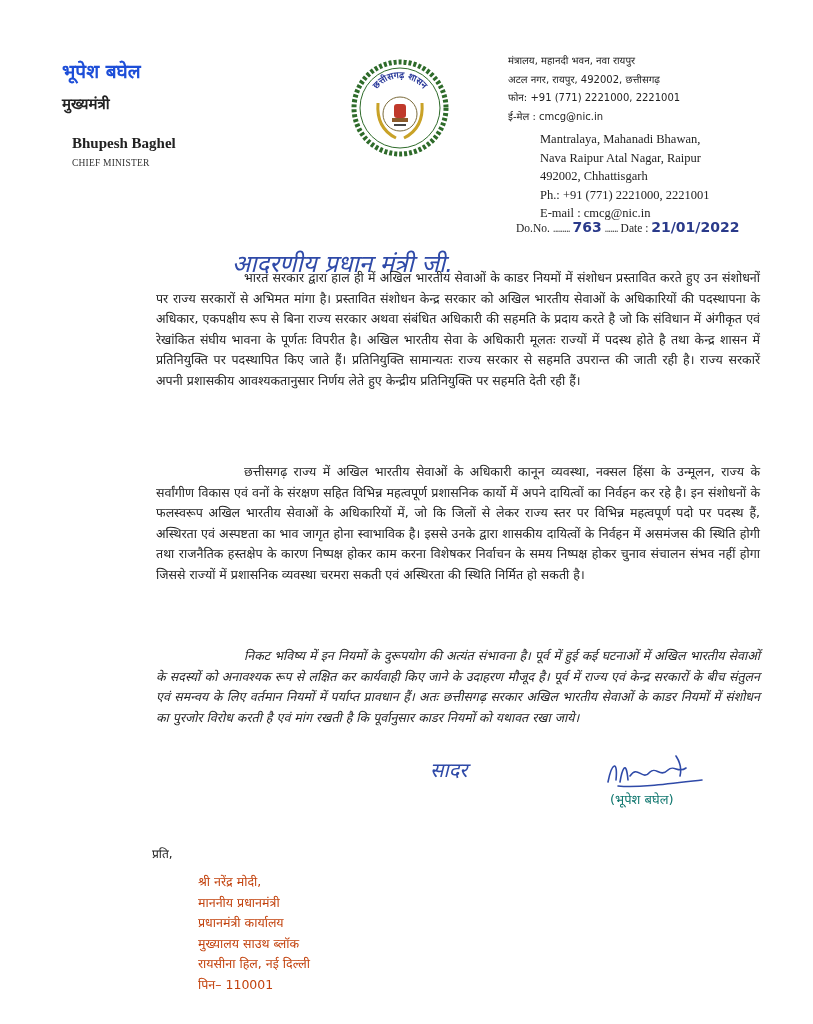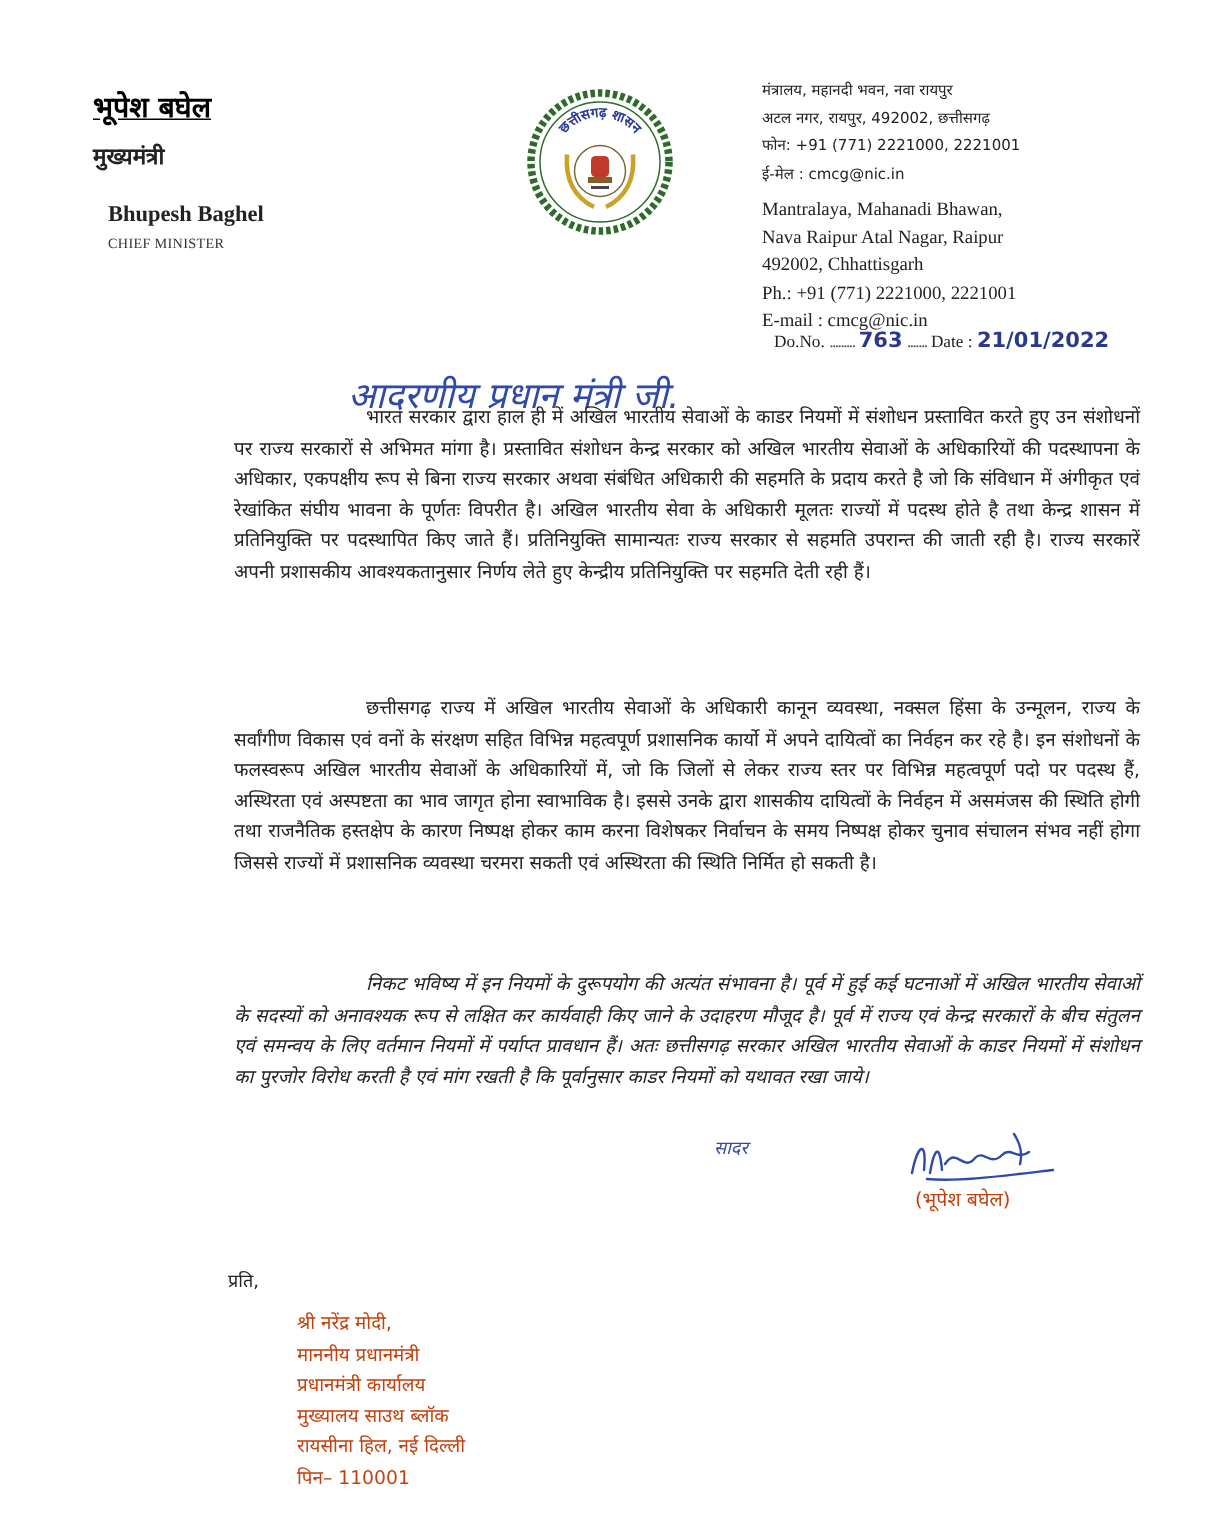--- a/index.html
+++ b/index.html
@@ -1,41 +1,41 @@
 <!DOCTYPE html>
 <html><head>
 <meta charset="utf-8">
 <style>
   html, body { margin: 0; padding: 0; background: #ffffff; }
   body { width: 813px; height: 1024px; position: relative; overflow: hidden;
          font-family: "Liberation Serif", "DejaVu Serif", serif; color: #1e1e1e; }
   .abs { position: absolute; }
-  .hi-name { left: 62px; top: 58px; font-size: 19px; font-weight: bold; font-family: "DejaVu Sans", sans-serif; color: #000000; text-decoration: underline; }
+  .hi-name { left: 62px; top: 58px; font-size: 19px; font-weight: bold; font-family: "DejaVu Sans", sans-serif; color: #1d4ed8; }
   .hi-title { left: 62px; top: 93px; font-size: 15px; font-weight: bold; font-family: "DejaVu Sans", sans-serif; color: #222; }
   .en-name { left: 72px; top: 135px; font-size: 15px; font-weight: bold; color: #222; }
   .en-title { left: 72px; top: 158px; font-size: 9.5px; color: #333; letter-spacing: 0.2px; }
   .emblem { left: 350px; top: 58px; width: 100px; height: 100px; }
   .addr { left: 508px; top: 52px; font-size: 11.5px; line-height: 18.5px; color: #222; }
   .addr .hi { font-family: "DejaVu Sans", sans-serif; font-size: 10px; }
   .addr .gap { height: 4px; }
-  .addr .en { font-size: 12.5px; line-height: 18.5px; }
+  .addr .en { font-size: 12.5px; line-height: 18.5px; margin-left: 32px; }
   .dono { left: 516px; top: 219px; font-size: 11.5px; color: #222; white-space: nowrap; }
   .dono .dots { letter-spacing: -1px; color: #555; }
   .hand { font-family: "DejaVu Sans", sans-serif; color: #2f4aa8; font-style: italic; }
   .dono .hand { font-size: 14px; font-style: normal; font-weight: bold; color: #2a3a8a; }
   .salutation { left: 232px; top: 246px; font-size: 24px; }
   .body-text { left: 152px; width: 612px; font-family: "DejaVu Sans", sans-serif; font-size: 12.5px;
                line-height: 20.6px; text-align: justify; color: #222; }
   .body-text p { margin: 4px; text-indent: 88px; }
   .p1 { top: 264px; }
   .p2 { top: 458px; }
   .p3 { top: 642px; font-style: italic; }
-  .saadar { left: 430px; top: 756px; font-size: 12px; margin-left: 46px; }
+  .saadar { left: 430px; top: 756px; font-size: 20px; }
   .signature { left: 598px; top: 752px; width: 110px; height: 40px; }
-  .signame { left: 610px; top: 790px; font-family: "DejaVu Sans", sans-serif; font-size: 13px; color: #c2410c; }
+  .signame { left: 610px; top: 790px; font-family: "DejaVu Sans", sans-serif; font-size: 13px; color: #0f766e; }
   .to { left: 152px; top: 845px; font-family: "DejaVu Sans", sans-serif; font-size: 12px; color: #222; }
   .recipient { left: 198px; top: 872px; font-family: "DejaVu Sans", sans-serif; font-size: 12.5px; line-height: 20.5px; color: #c2410c; }
 </style>
 </head>
 <body>
 
 <div>
 
   <div class="abs hi-name">भूपेश बघेल</div>
   <div class="abs hi-title">मुख्यमंत्री</div>

